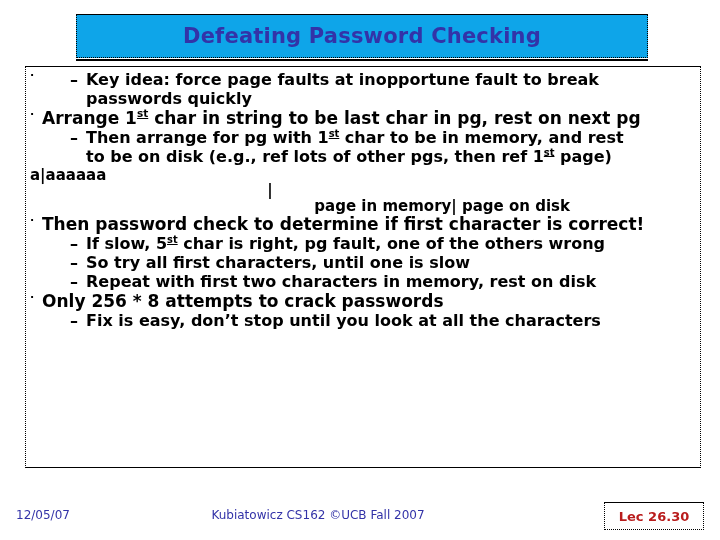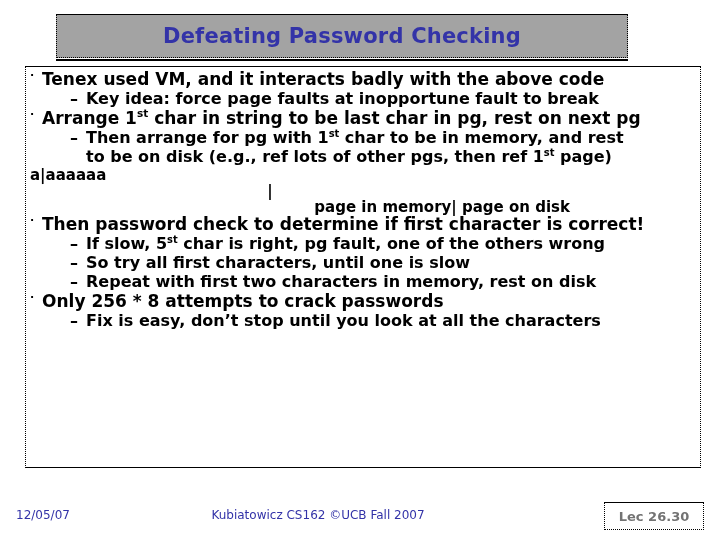--- a/index.html
+++ b/index.html
@@ -12,28 +12,28 @@
     height: 540px;
     position: relative;
     overflow: hidden;
     font-family: "DejaVu Sans", sans-serif;
     -webkit-font-smoothing: none;
   }
 
   
   #title-box {
     position: absolute;
-    left: 56px;
+    left: 76px;
     top: 14px;
     width: 572px;
     height: 44px;
     border: 1px dotted #000;
     border-top: 1px solid #000;
     box-sizing: border-box;
-    background: #a3a3a3;
+    background: #0ea5e9;
   }
   #title-box::after {
     content: "";
     position: absolute;
     left: -1px;
     right: -1px;
     bottom: -4px;
     height: 2px;
     background: #000;
   }
@@ -116,20 +116,21 @@
     font-size: 15px;
     text-align: center;
   }
   .center-line.pad-left { text-align: left; padding-right: 170px; }
   .center-line.memline { text-align: right; padding-right: 130px; }
 
   sup {
     font-size: 0.62em;
     vertical-align: super;
     line-height: 0;
+    text-decoration: underline;
   }
 
   .vbar {
     font-size: 15px;
     text-align: center;
     padding-right: 190px;
     line-height: 1.0;
   }
 
   
@@ -153,46 +154,46 @@
     border-top: 1px solid #000;
     box-sizing: border-box;
     background: #ffffff;
   }
   #lec-text {
     position: absolute;
     left: 0; right: 0;
     top: 50%;
     transform: translateY(-50%);
     text-align: center;
-    color: #737373;
+    color: #b91c1c;
     font-size: 13px;
     font-weight: bold;
     white-space: nowrap;
   }
 </style>
 </head>
 <body>
 
 <div id="title-box">
   <div id="title-text">Defeating Password Checking</div>
 </div>
 
 <div id="body-box"></div>
 
 <div id="body-content">
 
   <div class="lvl1">
     <span class="bullet">·</span>
-    <span class="btext">Tenex used VM, and it interacts badly with the above code</span>
   </div>
 
   <div class="lvl2">
     <span class="dash">–</span>
     <span>Key idea: force page faults at inopportune fault to break</span>
   </div>
+  <div class="lvl2cont">passwords quickly</div>
 
   <div class="lvl1">
     <span class="bullet">·</span>
     <span class="btext"><span>Arrange 1</span><sup>st</sup><span> char in string to be last char in pg, rest on next pg</span></span>
   </div>
 
   <div class="lvl2">
     <span class="dash">–</span>
     <span><span>Then arrange for pg with 1</span><sup>st</sup><span> char to be in memory, and rest</span></span>
   </div>

